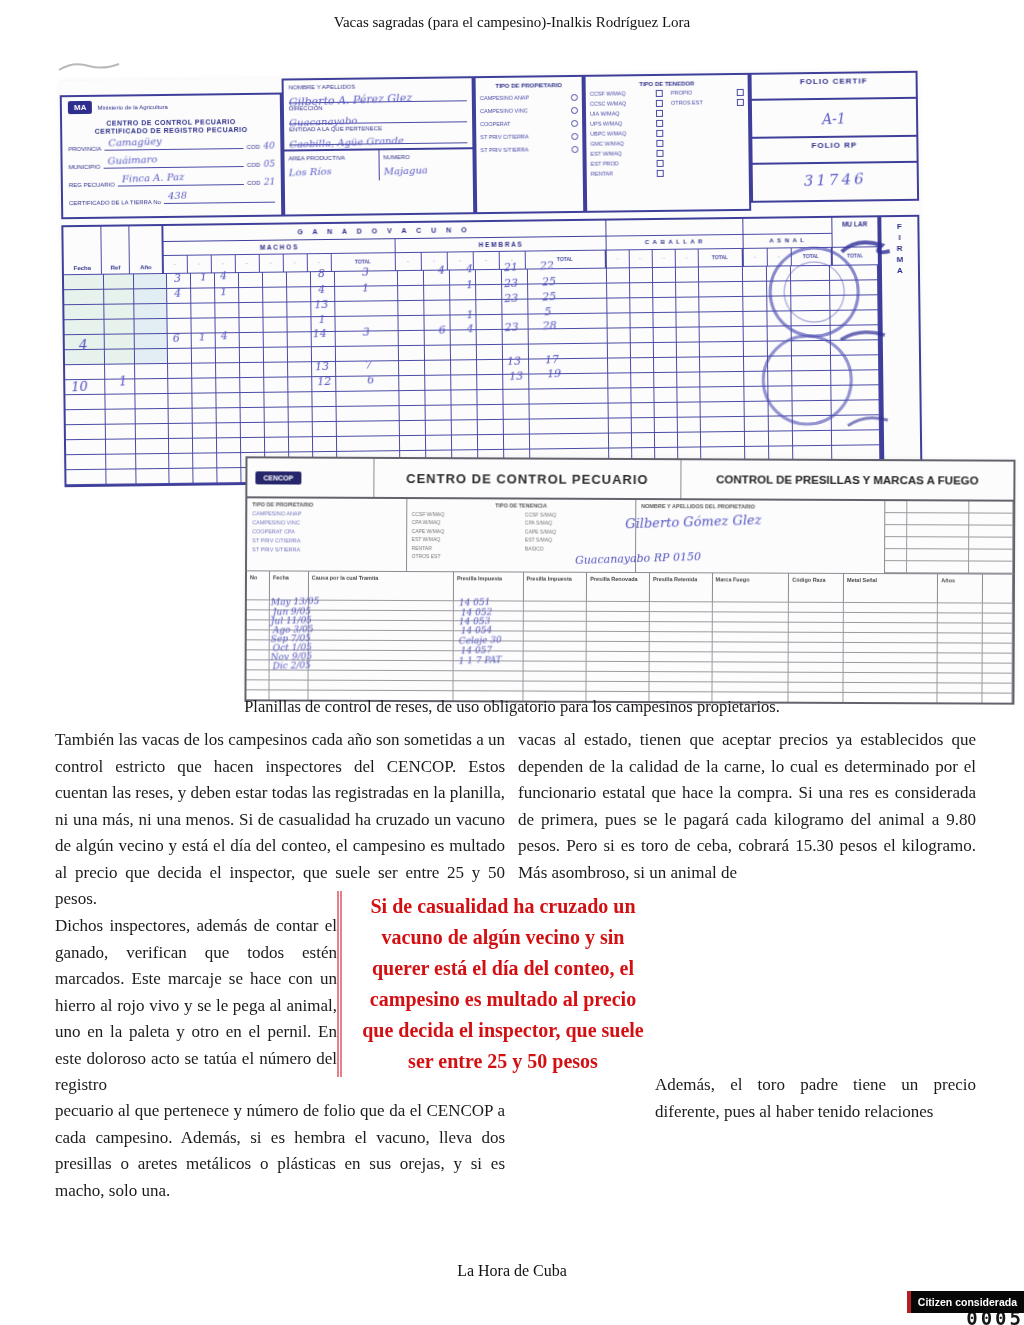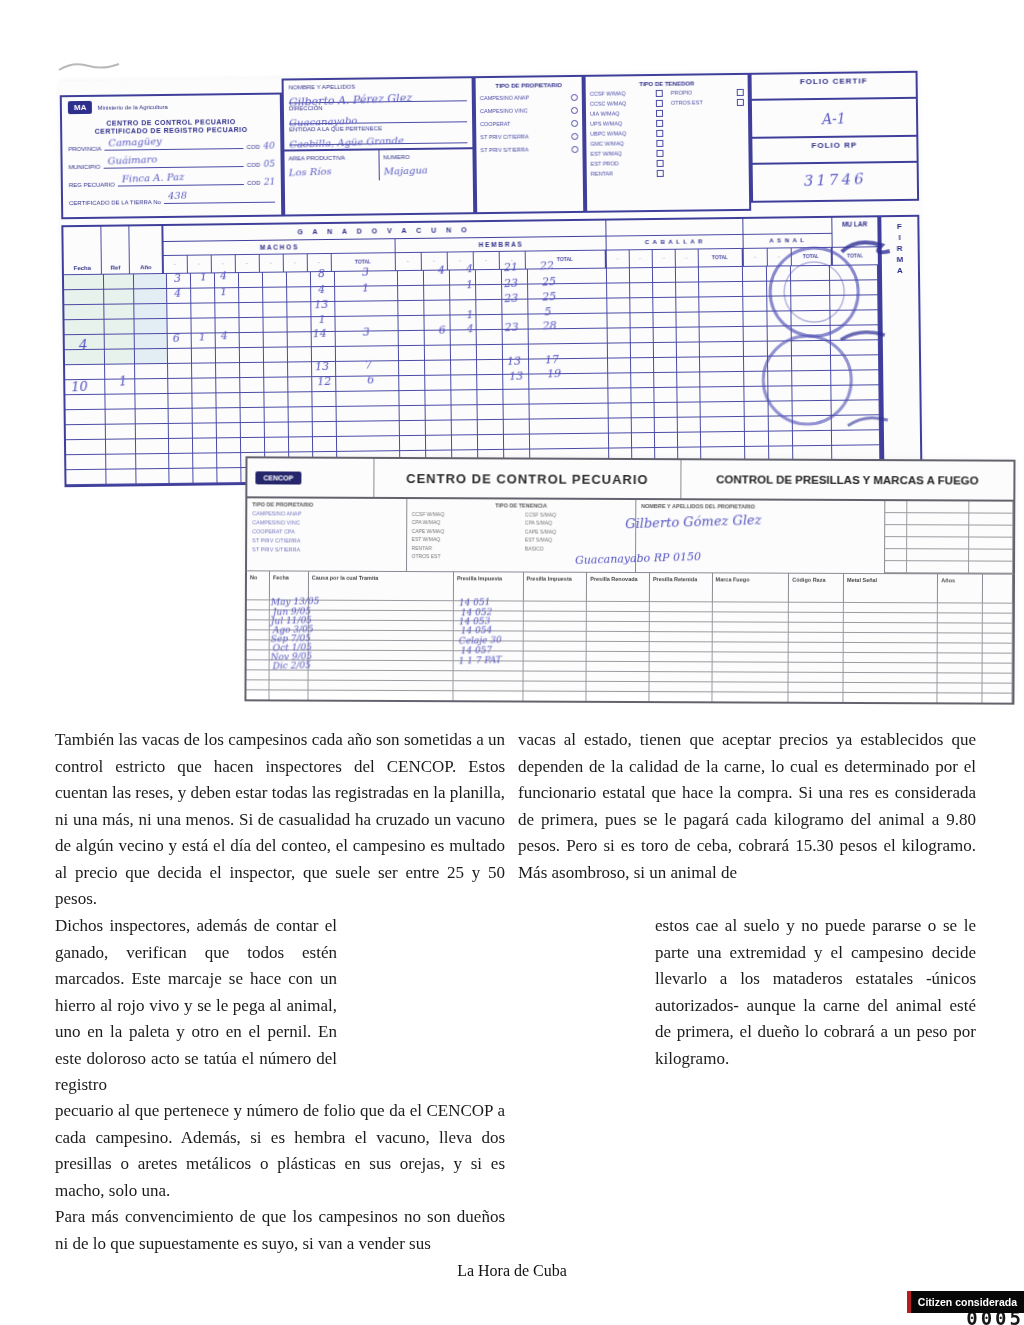--- a/index.html
+++ b/index.html
@@ -90,20 +90,21 @@
   .badge{position:absolute;right:0;top:1291px;display:flex;align-items:stretch;height:22px;}
   .badge-accent{width:4px;background:#b51f1f;}
   .badge-body{background:#070707;color:#fff;font-family:"Liberation Sans",sans-serif;
               font-size:10.5px;font-weight:bold;display:flex;align-items:center;padding:0 7px;}
 </style>
 </head>
 <body>
 
 <div class="page">
 
+  <div class="title">Vacas sagradas (para el campesino)-Inalkis Rodríguez Lora</div>
 
   <svg class="stampsvg" style="left:55px;top:58px;" width="70" height="20" viewBox="0 0 70 20">
     <path d="M4,12 q14,-9 30,-4 q14,4 30,-2" stroke="#b9b9b9" stroke-width="2" fill="none"></path>
   </svg>
 
   <div class="scanbox form1">
     <div class="f1-head">
       <div class="f1-box f1-ministry">
         <div class="f1-logo-row">
           <span class="f1-logo">MA</span>
@@ -1004,29 +1005,30 @@
         <div class="hw" style="left: 214px; top: 159px; font-size: 9px;">14 053</div>
         <div class="hw" style="left: 216px; top: 168px; font-size: 9px;">14 054</div>
         <div class="hw" style="left: 214px; top: 178px; font-size: 9px;">Celaje 30</div>
         <div class="hw" style="left: 216px; top: 188px; font-size: 9px;">14 057</div>
         <div class="hw" style="left: 214px; top: 198px; font-size: 9px;">1 1 7 PAT</div>
         <div class="hw" style="left: 380px; top: 56px; font-size: 13px;">Gilberto  Gómez  Glez</div>
         <div class="hw" style="left: 330px; top: 94px; font-size: 11px;">Guacanayabo    RP   0150</div>
       </div>
   </div>
 
+  <div class="caption">Planillas de control de reses, de uso obligatorio para los campesinos propietarios.</div>
 
   <div class="ab" style="left:55px;top:727px;width:450px">También las vacas de los campesinos cada año son sometidas a un control estricto que hacen inspectores del CENCOP. Estos cuentan las reses, y deben estar todas las registradas en la planilla, ni una más, ni una menos. Si de casualidad ha cruzado un vacuno de algún vecino y está el día del conteo, el campesino es multado al precio que decida el inspector, que suele ser entre 25 y 50 pesos.</div>
   <div class="ab" style="left:55px;top:1098px;width:450px">pecuario al que pertenece y número de folio que da el CENCOP a cada campesino. Además, si es hembra el vacuno, lleva dos presillas o aretes metálicos o plásticas en sus orejas, y si es macho, solo una.</div>
   <div class="ab" style="left:55px;top:913px;width:282px">Dichos inspectores, además de contar el ganado, verifican que todos estén marcados. Este marcaje se hace con un hierro al rojo vivo y se le pega al animal, uno en la paleta y otro en el pernil. En este doloroso acto se tatúa el número del registro</div>
-  <div class="ab" style="left:55px;top:1204px;width:450px">Para más convencimiento de que los campesinos no son dueños ni de lo que supuestamente es suyo, si van a vender sus</div>
-
+
+  <div class="quote">Si de casualidad ha cruzado un vacuno de algún vecino y sin querer está el día del conteo, el campesino es multado al precio que decida el inspector, que suele ser entre 25 y 50 pesos</div>
 
   <div class="ab" style="left:518px;top:727px;width:458px">vacas al estado, tienen que aceptar precios ya establecidos que dependen de la calidad de la carne, lo cual es determinado por el funcionario estatal que hace la compra. Si una res es considerada de primera, pues se le pagará cada kilogramo del animal a 9.80 pesos. Pero si es toro de ceba, cobrará 15.30 pesos el kilogramo. Más asombroso, si un animal de</div>
-  <div class="ab" style="left:655px;top:913px;width:321px">estos cae al suelo y no puede pararse o se le parte una extremidad y el campesino decide llevarlo a los mataderos estatales -únicos autorizados- aunque la carne del animal esté de primera, el dueño lo cobrará a un peso por kilogramo.</div>
+  <div class="ab" style="left:655px;top:1072px;width:321px">Además, el toro padre tiene un precio diferente, pues al haber tenido relaciones</div>
 
   <div class="pub">La Hora de Cuba</div>
   <div class="pagenum">0005</div>
   <div class="badge">
     <div class="badge-accent"></div>
     <div class="badge-body">Citizen considerada</div>
   </div>
 
 </div>
 

